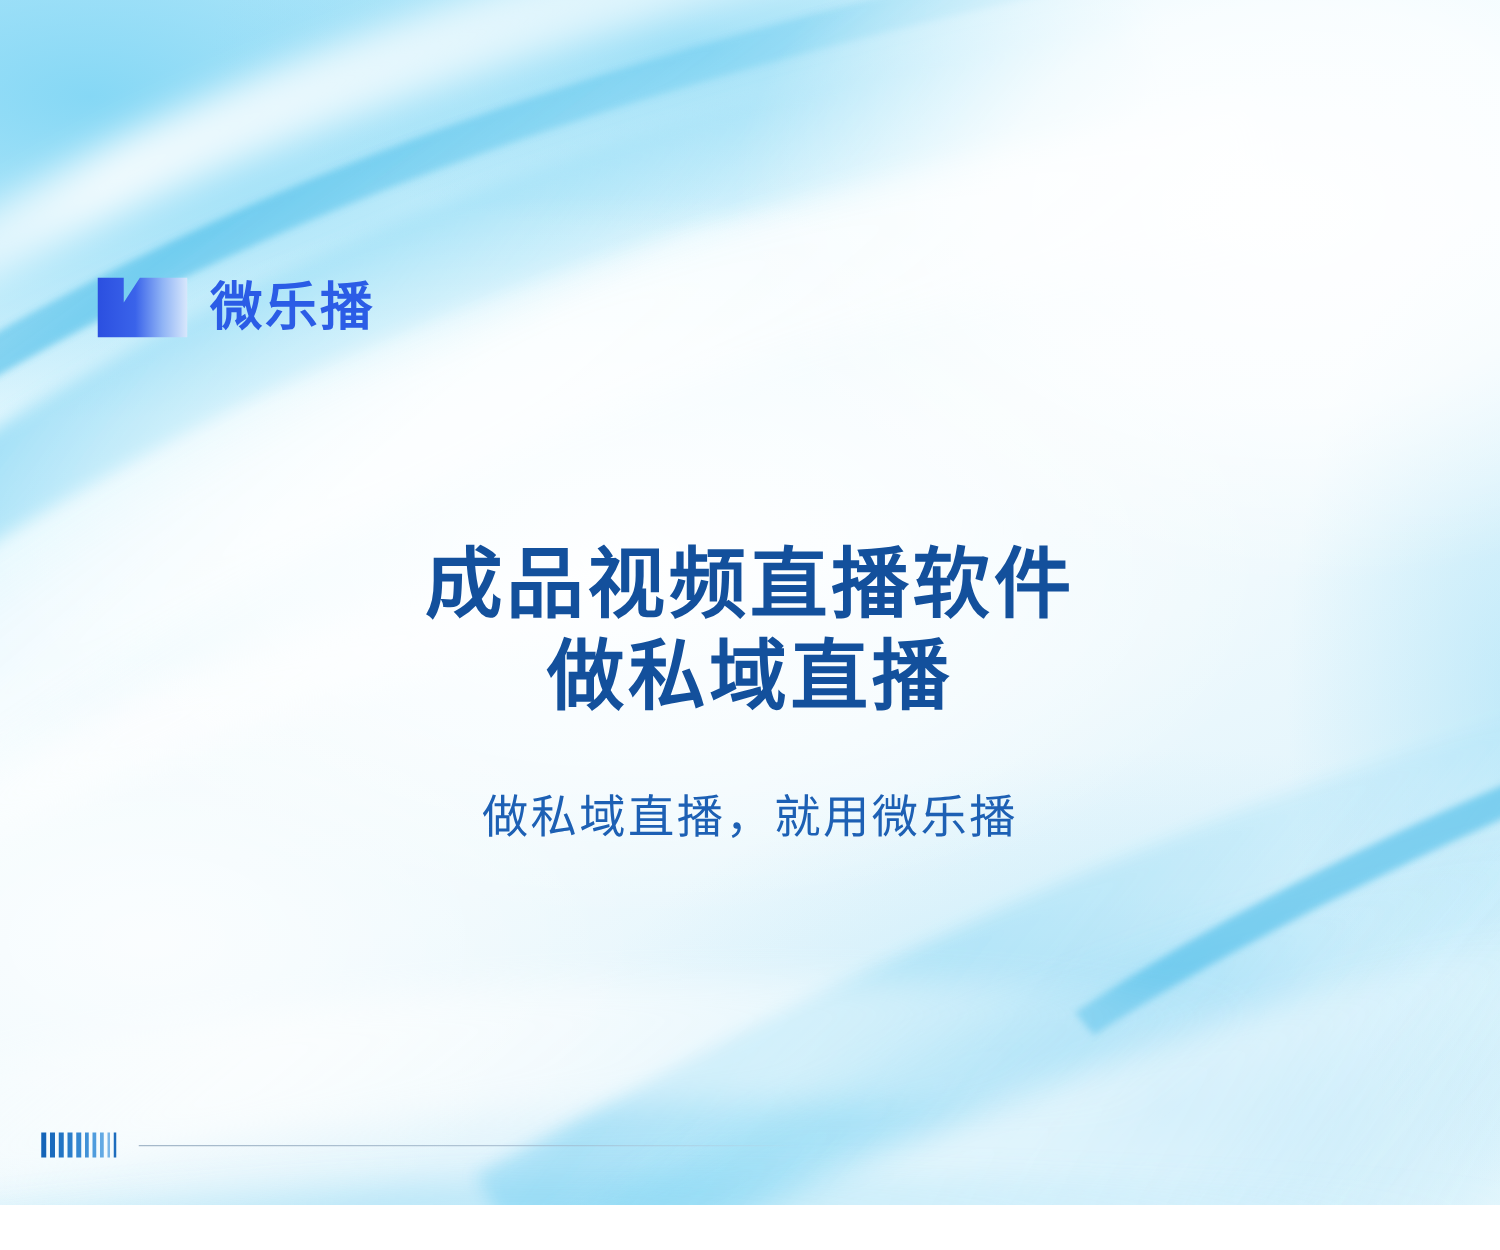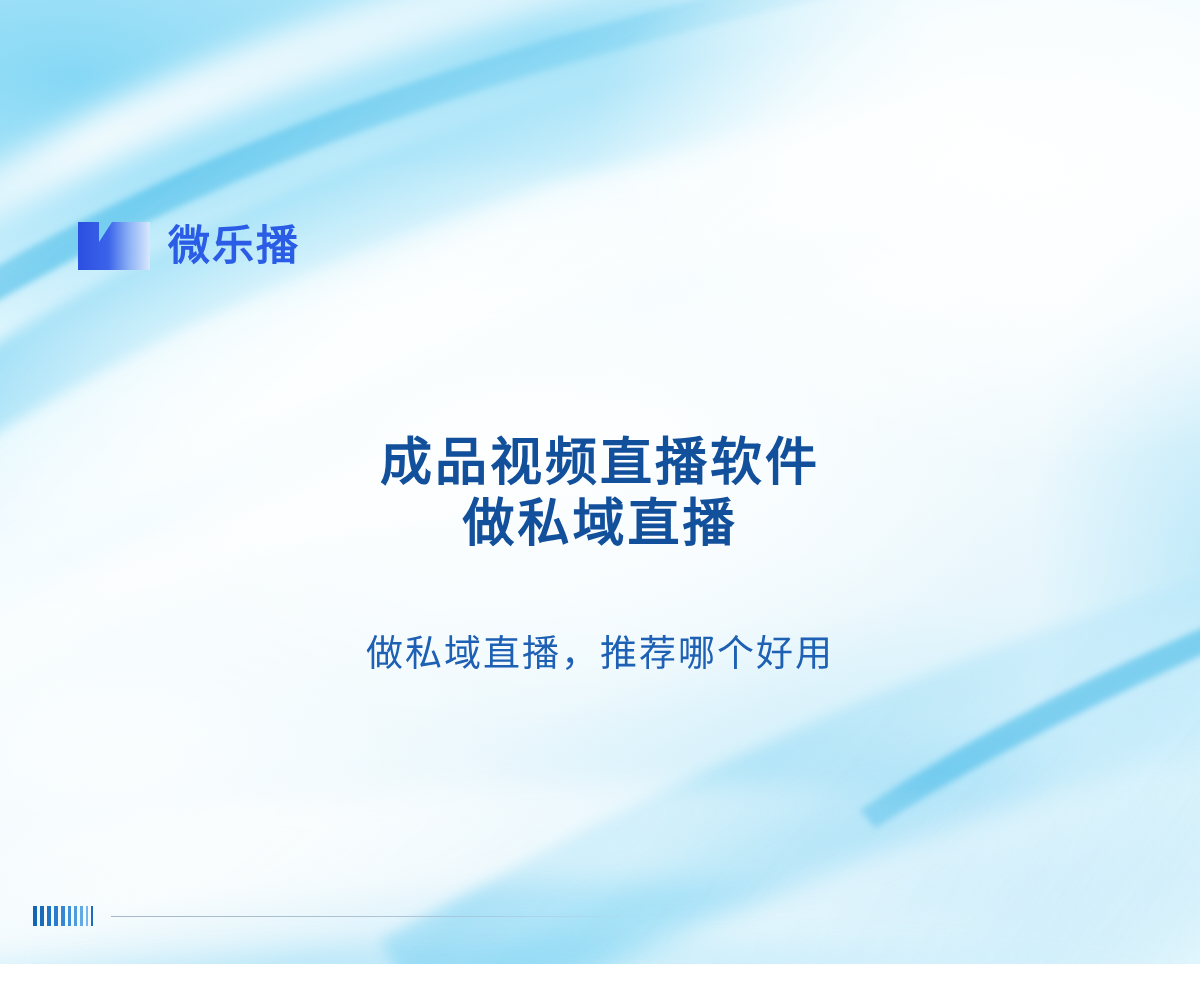--- a/index.html
+++ b/index.html
@@ -123,21 +123,21 @@
   
   .headline {
     position: absolute;
     left: 0;
     right: 0;
     top: 432px;
     text-align: center;
   }
   .headline-line {
     display: block;
-    font-size: 52px;
+    font-size: 62px;
     font-weight: 800;
     color: #13509c;
     letter-spacing: 3px;
     line-height: 1.18;
     white-space: nowrap;
   }
 
   .subtitle {
     position: absolute;
     left: 0;
@@ -282,21 +282,21 @@
       <path d="M0,0 L21,0 L21,20 L34,0 L72,0 L72,48 L0,48 Z" fill="url(#markGrad)"></path>
     </svg>
     <div class="logo-text">微乐播</div>
   </div>
 
   <div class="headline">
     <span class="headline-line">成品视频直播软件</span>
     <span class="headline-line">做私域直播</span>
   </div>
 
-  <div class="subtitle">做私域直播，推荐哪个好用</div>
+  <div class="subtitle">做私域直播，就用微乐播</div>
 
   <div class="footer-deco">
     <div class="barcode">
       <span></span>
         <span></span>
         <span></span>
         <span></span>
         <span></span>
       <span></span>
         <span></span>

